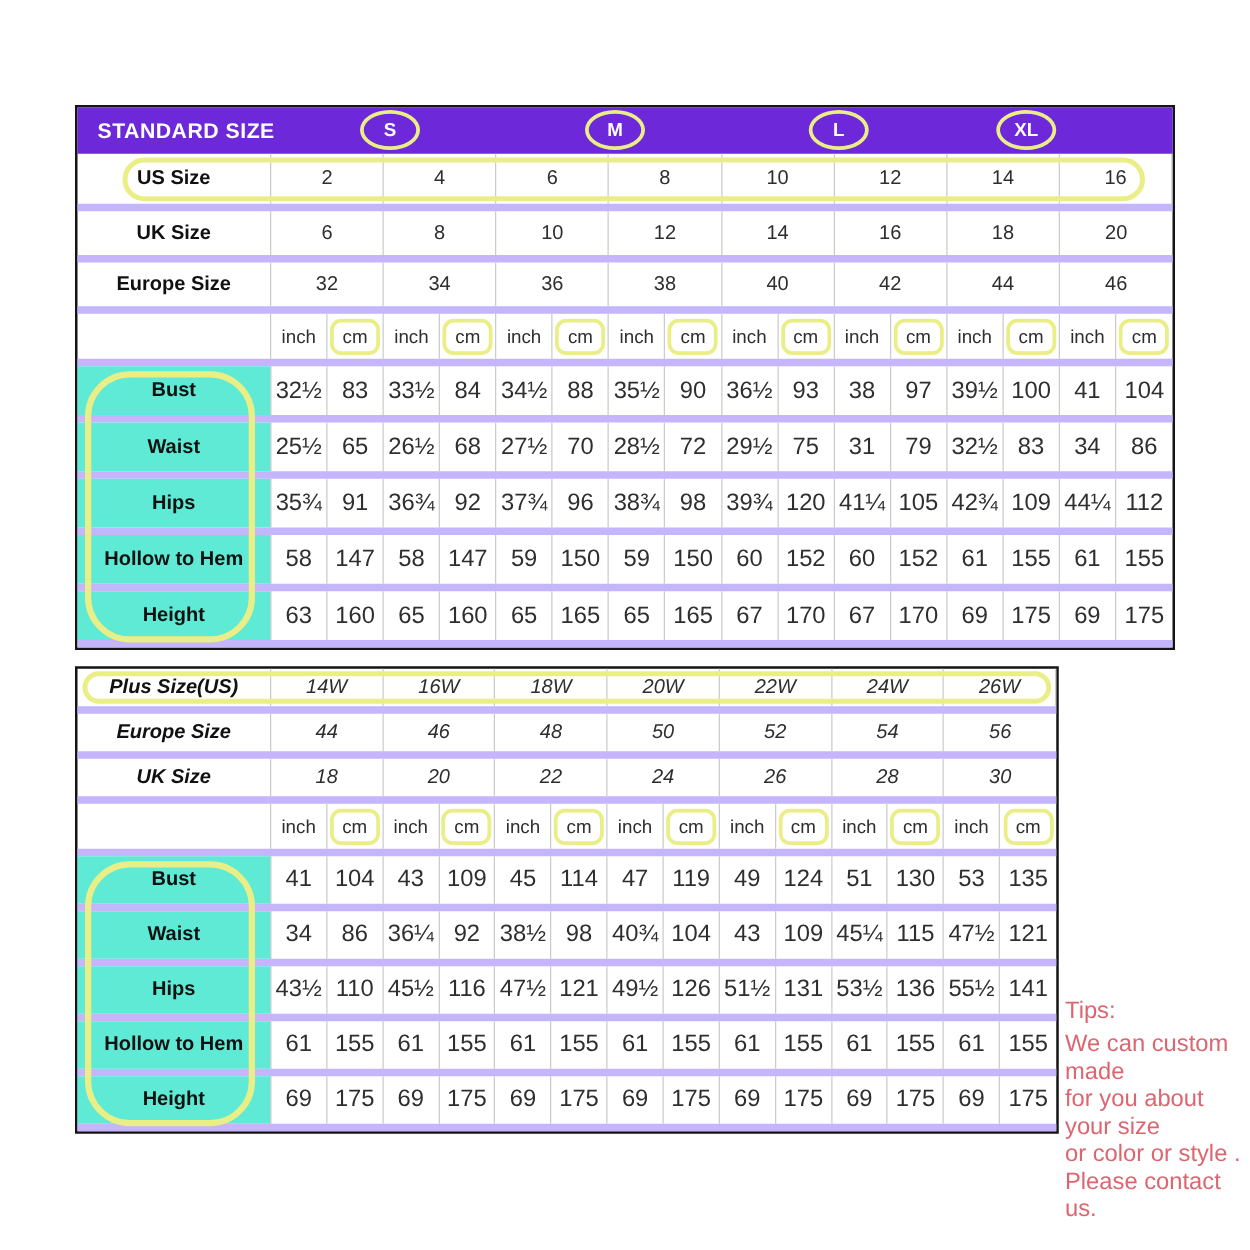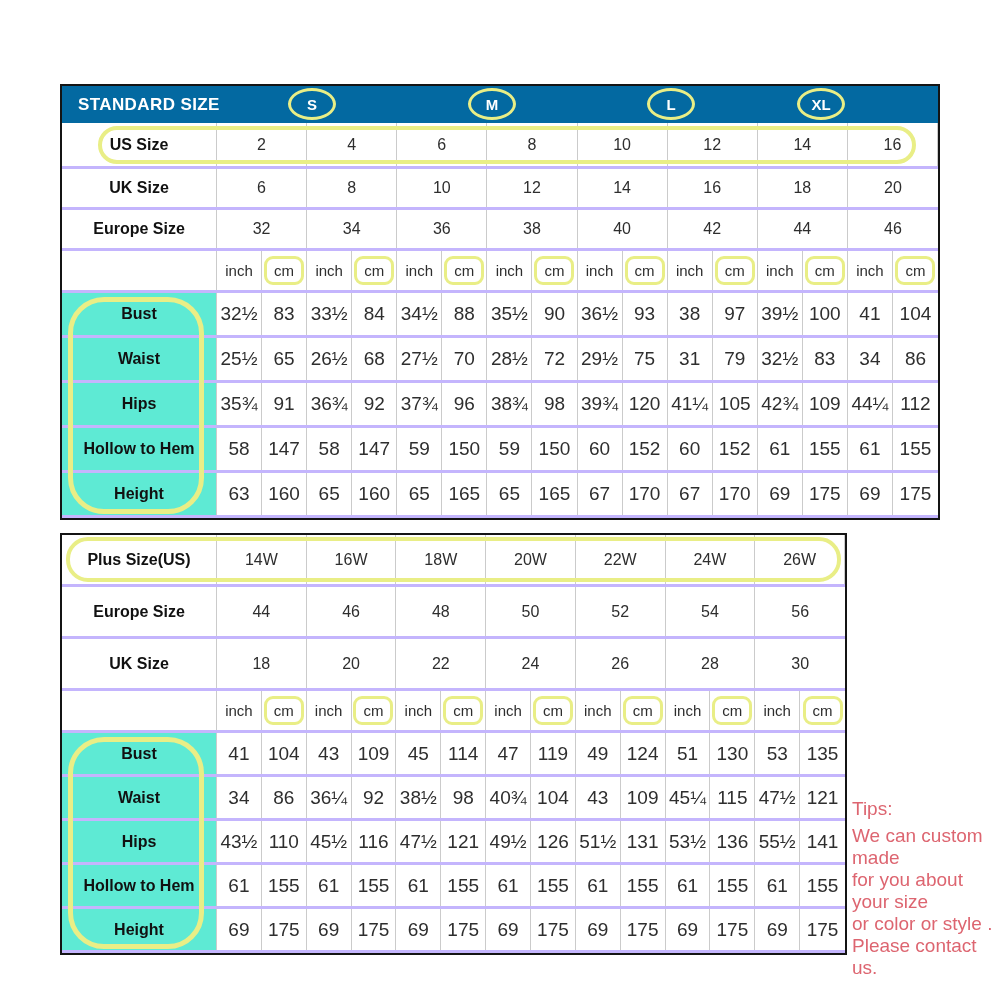--- a/index.html
+++ b/index.html
@@ -4,37 +4,37 @@
 <style>
   html,body{margin:0;padding:0;background:#ffffff;}
   .page{position:relative;width:1000px;height:1000px;background:#ffffff;overflow:hidden;
         font-family:"Liberation Sans","DejaVu Sans",sans-serif;color:#2e2e2e;}
 
   
   .tbl{position:absolute;border:2px solid #141414;background:#fff;box-sizing:border-box;}
   .tbl.standard{left:60px;top:84px;width:880px;}
   .tbl.plus{left:60px;top:533px;width:787px;}
 
-  .bar{position:relative;height:37px;background:#0369a1;display:flex;align-items:center;text-align:right;}
+  .bar{position:relative;height:37px;background:#6d28d9;display:flex;align-items:center;text-align:right;}
   .bar-title{color:#fff;font-weight:bold;font-size:17px;letter-spacing:.4px;padding-left:16px;}
   .oval{position:absolute;top:2px;width:48px;height:32px;border:3px solid var(--hl);
         border-radius:50%;display:flex;align-items:center;justify-content:center;
         color:#fff;font-weight:bold;font-size:15px;box-sizing:border-box;}
   .oval-0{left:226px}.oval-1{left:406px}.oval-2{left:585px}.oval-3{left:735px}
 
-  .row{display:grid;position:relative;border-bottom:3px solid #c4b5fd;box-sizing:border-box;}
+  .row{display:grid;position:relative;border-bottom:6px solid #c4b5fd;box-sizing:border-box;}
   .rows > .row:last-child, .measure-block .row:last-child{border-bottom:none;}
   .cell{display:flex;align-items:center;justify-content:center;border-right:1px solid #cbcbcb;
         box-sizing:border-box;overflow:hidden;}
   .cell:last-child{border-right:none;}
   .label-cell{font-weight:bold;font-size:16px;color:#111;}
 
   .size-row{height:41px;font-size:16px;}
   .standard .rows > .size-row:nth-child(1){height:46px;}
-  .plus .rows > .size-row{height:52px;}
+  .plus .rows > .size-row{height:36px;font-style:italic;}
   .unit-row{height:42px;font-size:15px;}
   .measure-row{height:45px;font-size:19px;}
   .plus .measure-row{height:44px;}
   .measure-block{position:relative;}
   .measure-row .label-cell{background:#5eead4;}
 
   
   .capsule{position:absolute;border:4px solid var(--hl);border-radius:22px;
            pointer-events:none;z-index:3;}
   .standard .capsule{left:36px;right:22px;top:3px;bottom:2px;}

